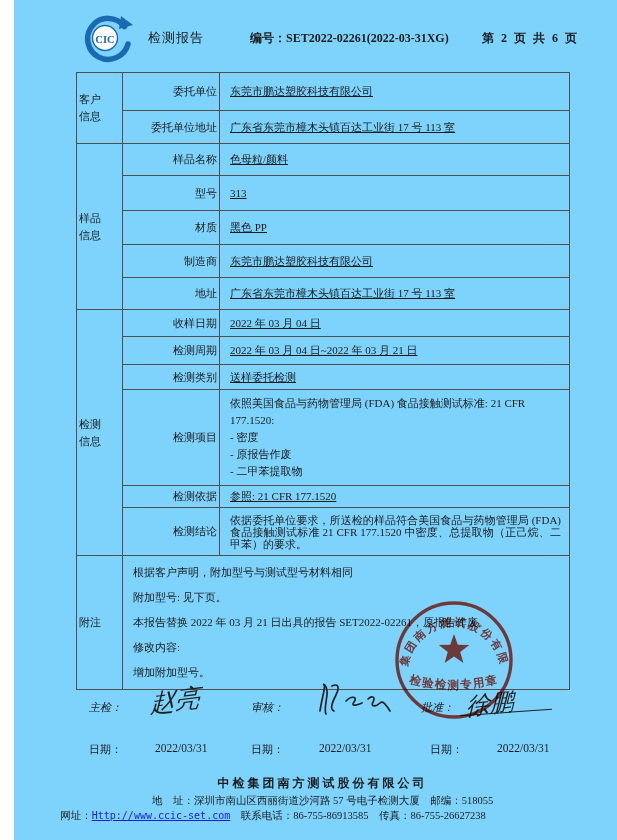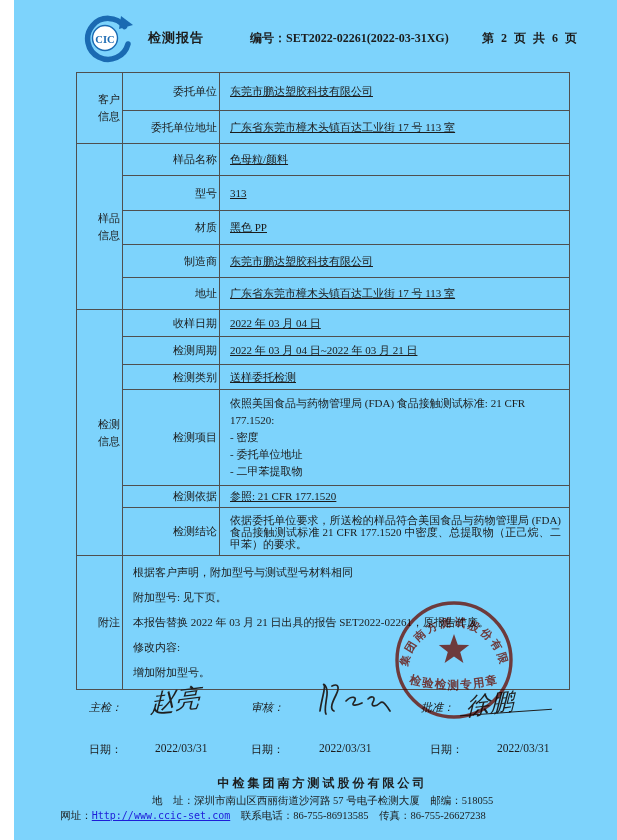--- a/index.html
+++ b/index.html
@@ -2,27 +2,27 @@
 <html><head>
 <meta charset="utf-8">
 <style>
   html,body { margin:0; padding:0; background:#fff; }
   .page {
     position:relative; width:617px; height:840px; background:#7dd3fc;
     font-family:"Liberation Serif","DejaVu Serif",serif; color:#1c1c1c; overflow:hidden;margin-left:14px;
   }
   
   .logo-svg { position:absolute; left:63px; top:13px; }
-  .hdr-title { position:absolute; left:134px; top:29px; font-size:13px; font-weight:bold; letter-spacing:1px; }
+  .hdr-title { position:absolute; left:134px; top:29px; font-size:13px; font-weight:normal; letter-spacing:1px; }
   .hdr-no { position:absolute; left:236px; top:30px; font-size:12px; font-weight:bold; }
   .hdr-page { position:absolute; left:468px; top:30px; font-size:12px; font-weight:bold; letter-spacing:2px; white-space:nowrap; }
   
   table.report { position:absolute; left:62px; top:72px; width:493px; border-collapse:collapse; table-layout:fixed; }
   table.report td { border:1px solid #4f4f4f; font-size:11px; vertical-align:middle; word-break:break-word; }
-  td.grp { text-align:right; line-height:17px; padding:0 2px; }
+  td.grp { text-align:left; line-height:17px; padding:0 2px; }
   td.lbl { padding:2px 2px 2px 8px;text-align:right; }
   td.val { padding:3px 8px 3px 10px; line-height:15px;text-decoration:underline; }
   td.val-items { padding:5px 8px 5px 10px; line-height:17px; vertical-align:middle; }
   td.val-concl { padding:3px 8px 3px 10px; line-height:12px; text-align:justify; }
   td.val-notes { padding:4px 8px 4px 10px; line-height:25px; vertical-align:middle; }
   
   .stamp { position:absolute; left:377px; top:597px; opacity:0.93; mix-blend-mode:multiply; }
   
   .sig-label { position:absolute; font-size:11px; white-space:nowrap;font-style:italic; }
   .sig-name {
@@ -113,21 +113,21 @@
     </tr>
     <tr style="height:25px">
       <td class="lbl">检测类别</td>
       <td class="val">送样委托检测</td>
     </tr>
     <tr style="height:85px">
       <td class="lbl">检测项目</td>
       <td class="val-items">
         <div>依照美国食品与药物管理局 (FDA) 食品接触测试标准: 21 CFR 177.1520:</div>
         <div>-  密度</div>
-        <div>-  委托单位地址</div>
+        <div>-  原报告作废</div>
         <div>-  二甲苯提取物</div>
       </td>
     </tr>
     <tr style="height:22px">
       <td class="lbl">检测依据</td>
       <td class="val">参照: 21 CFR 177.1520</td>
     </tr>
     <tr style="height:48px">
       <td class="lbl">检测结论</td>
       <td class="val-concl">依据委托单位要求，所送检的样品符合美国食品与药物管理局 (FDA) 食品接触测试标准 21 CFR 177.1520 中密度、总提取物（正己烷、二甲苯）的要求。</td>

